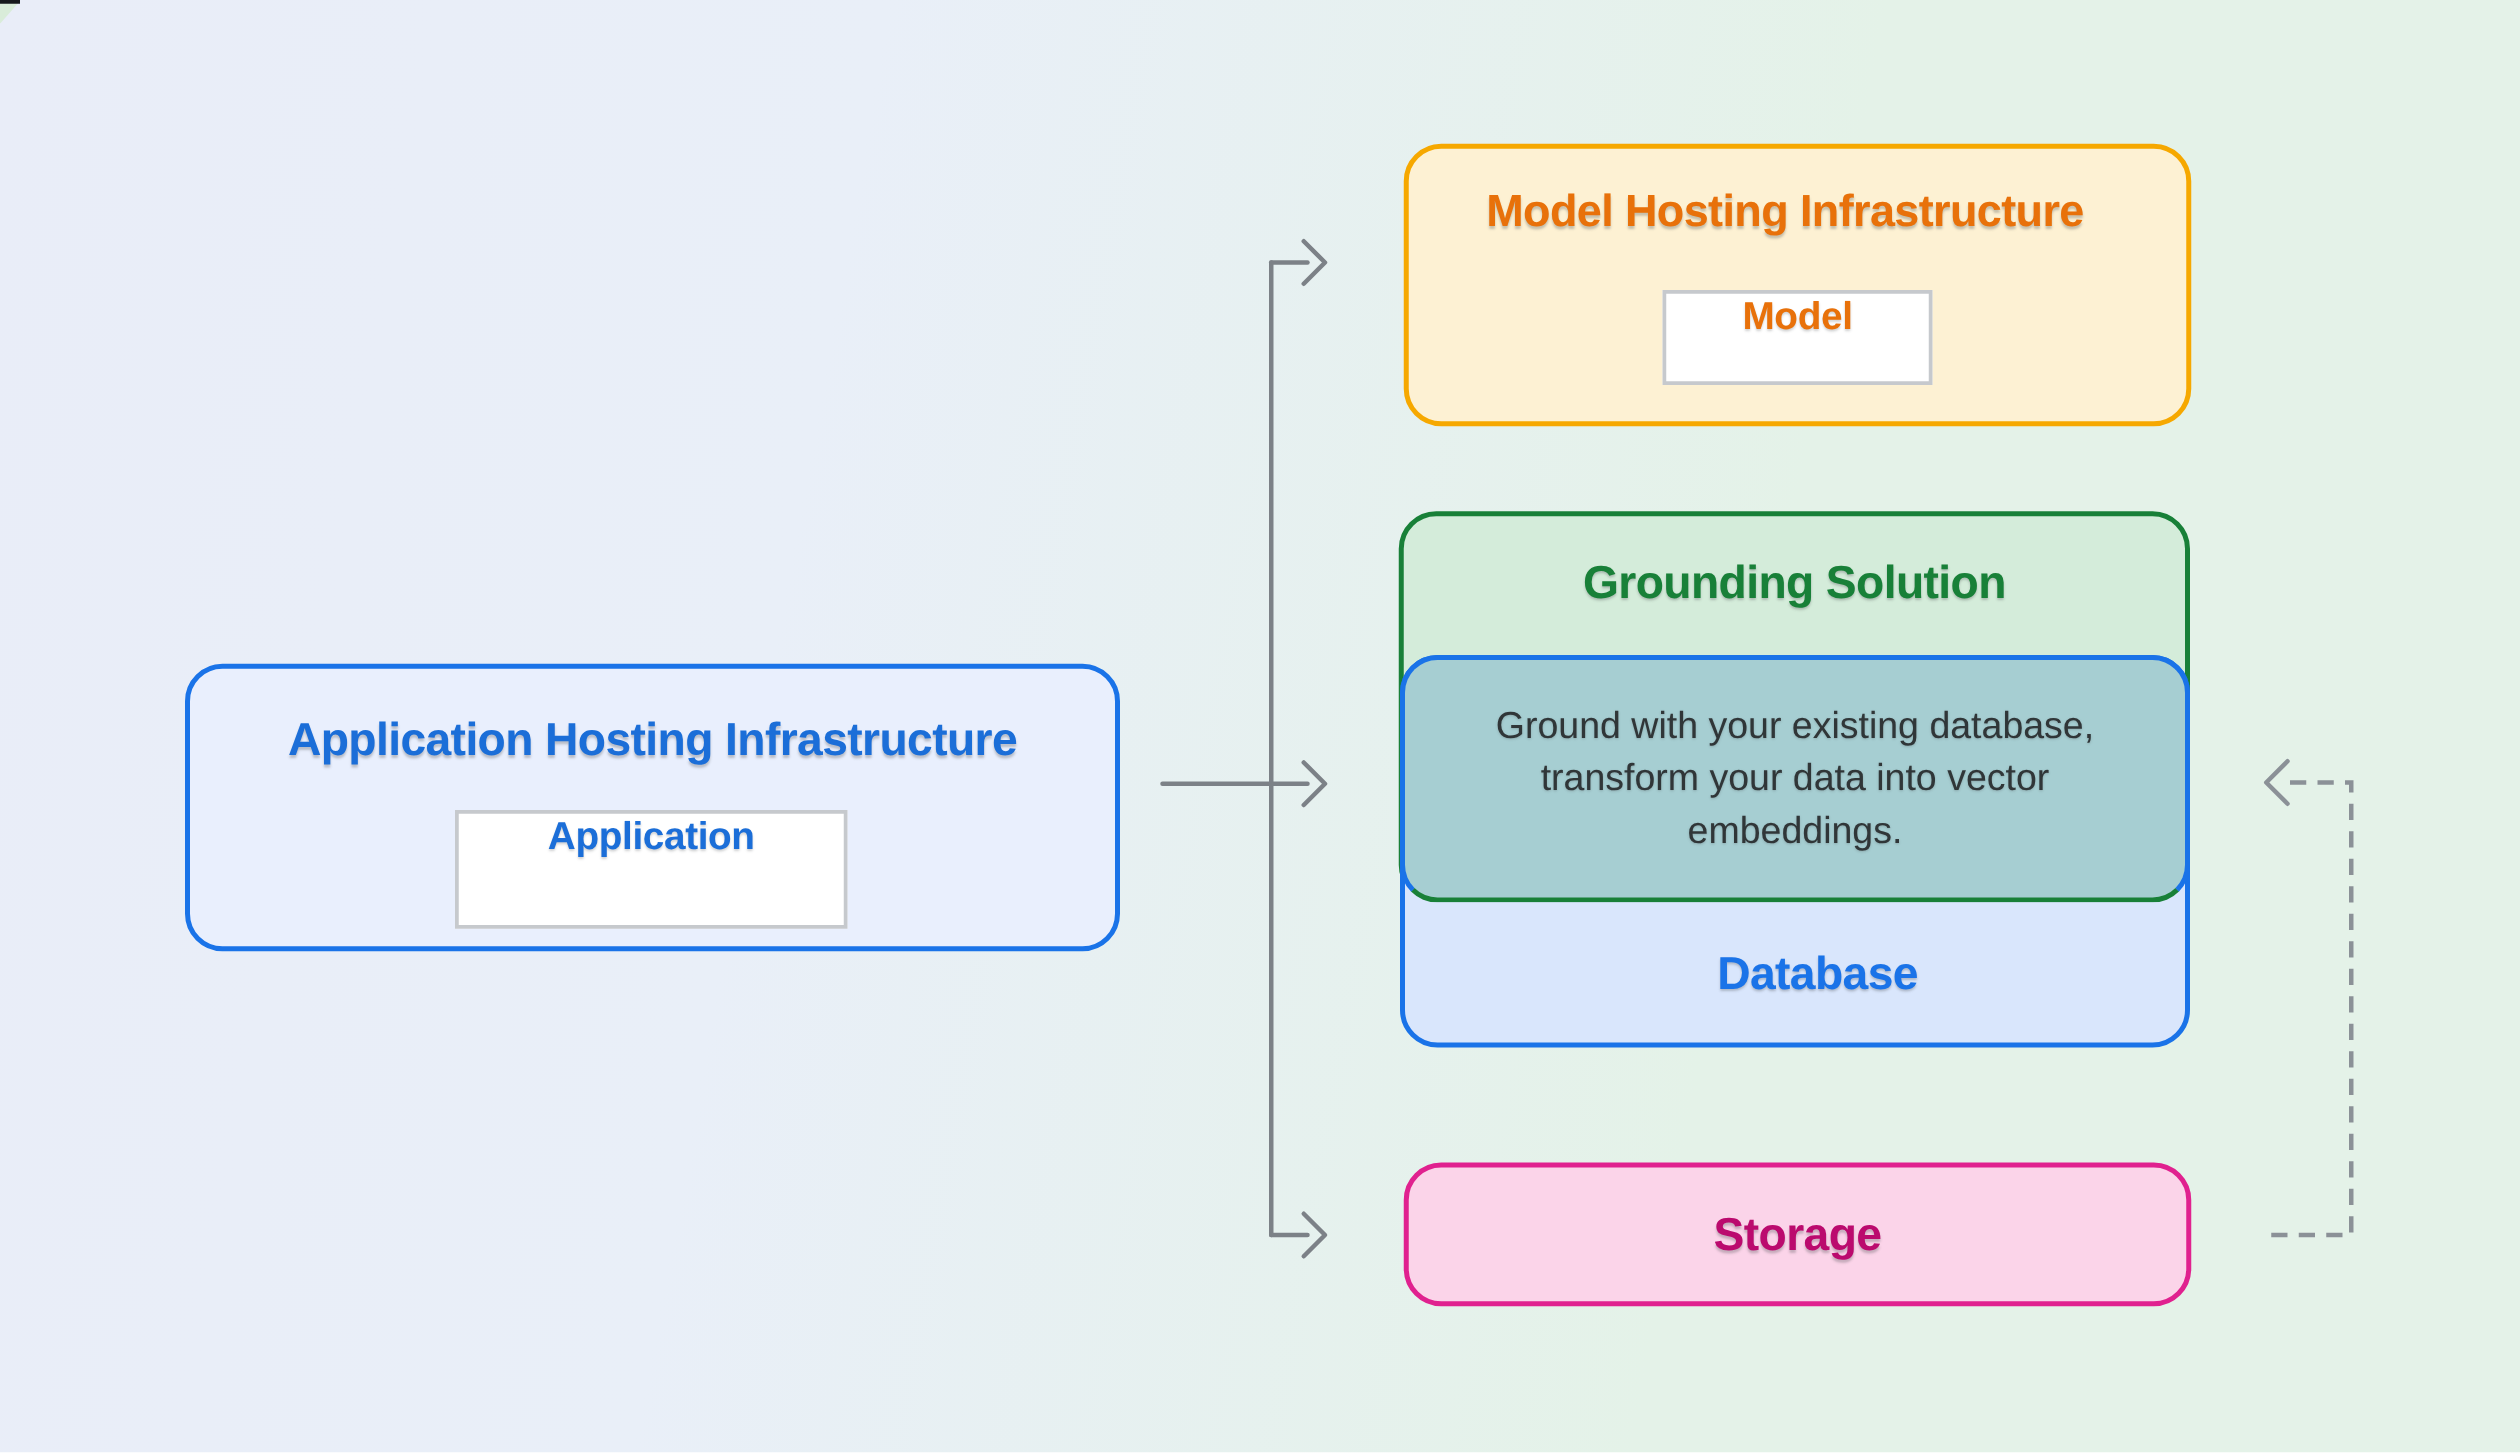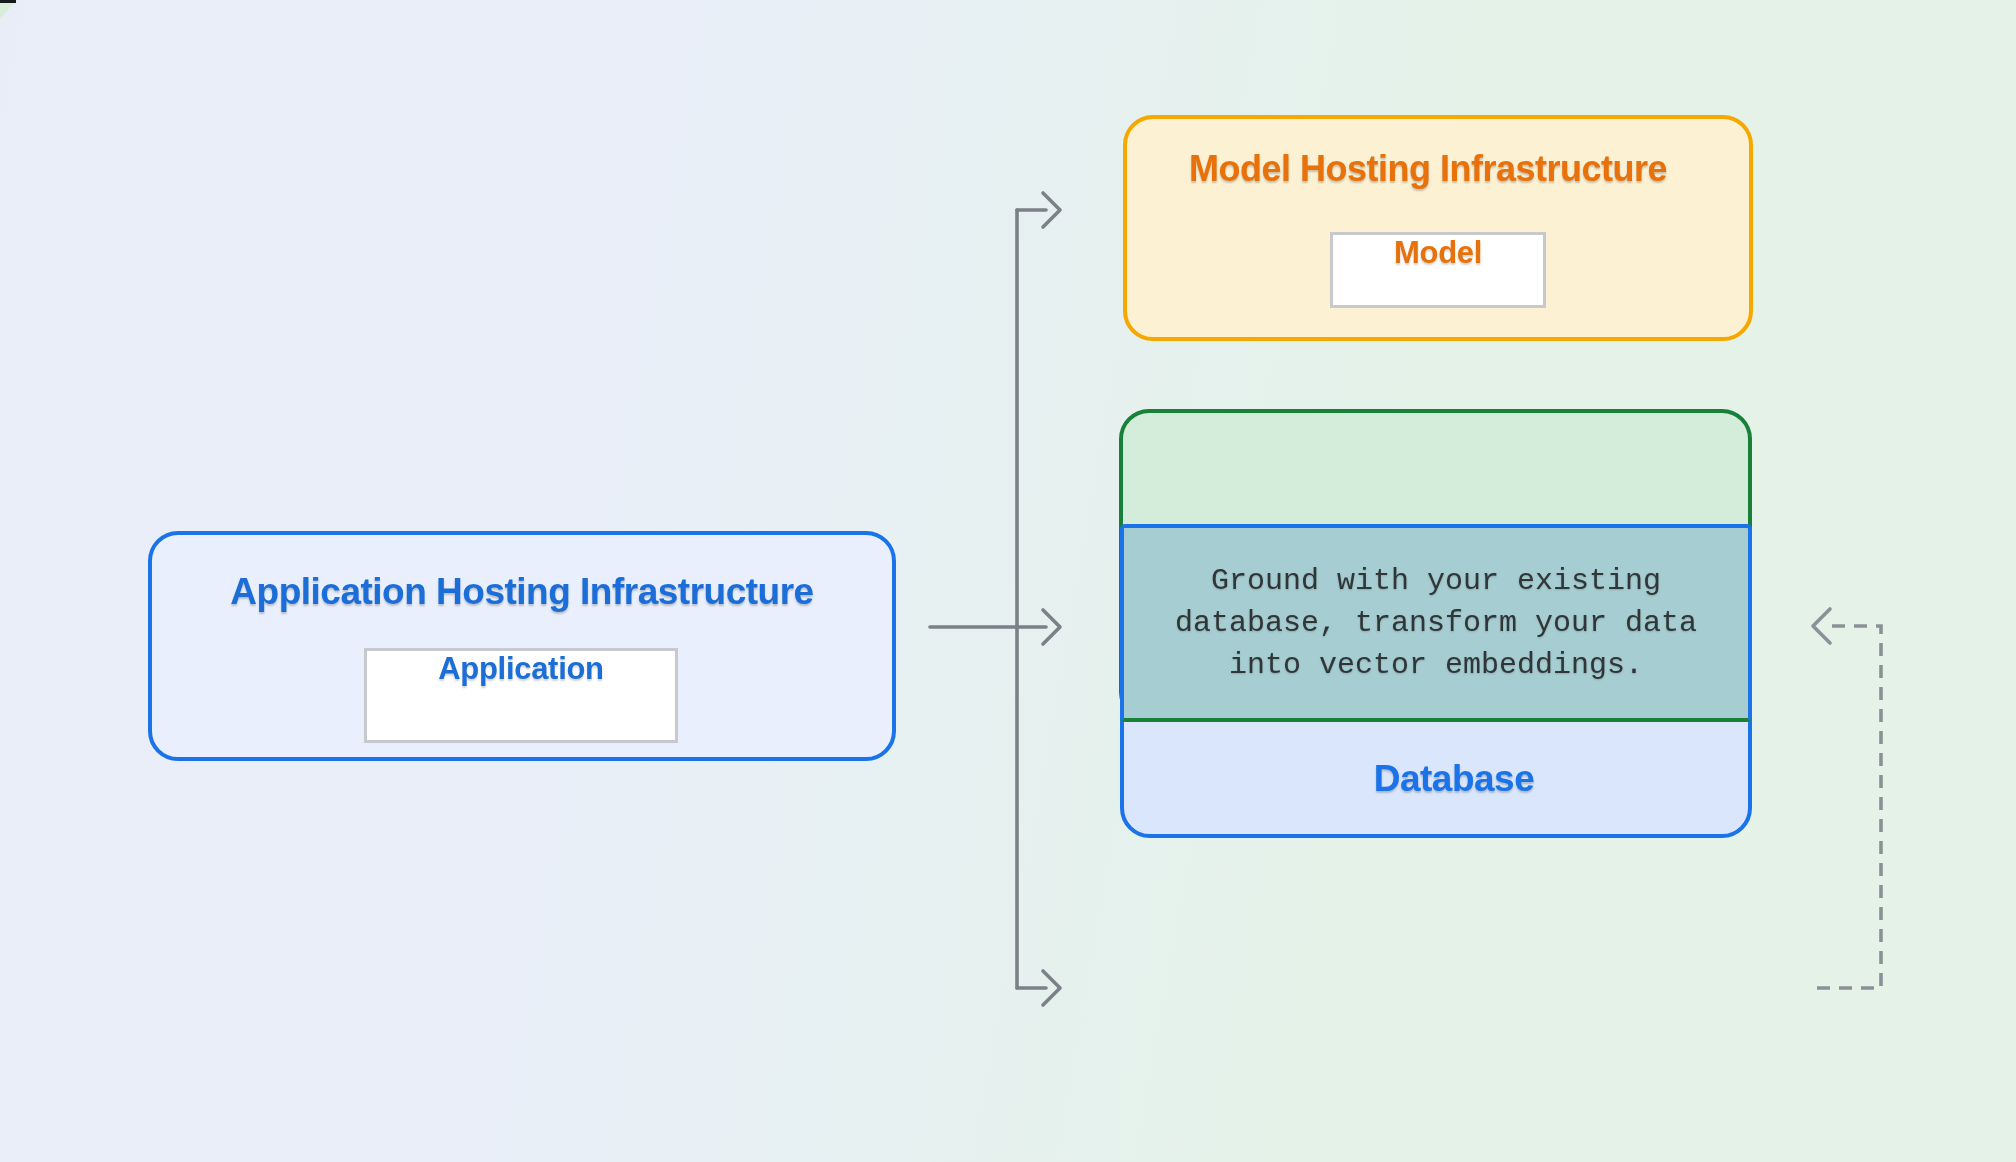--- a/index.html
+++ b/index.html
@@ -50,25 +50,25 @@
   .model-title{left:1123px;top:148px;width:610px;color:var(--model-title);font-size:36px;}
   .model-inner{left:1330px;top:232px;width:216px;height:76px;color:var(--model-inner-text);}
 
   
   .grounding-box{left:1119px;top:409px;width:633px;height:313px;
     border-color:var(--grounding-border);background:var(--grounding-fill);z-index:1;}
   .grounding-title{left:1119px;top:445px;width:633px;color:var(--grounding-title);}
   .database-box{left:1120px;top:524px;width:632px;height:314px;border-radius:30px;
     border:4px solid var(--database-border);background:var(--database-fill);z-index:2;}
   .database-title{left:1138px;top:758px;width:632px;color:var(--database-title);z-index:5;}
-  .overlap-box{left:1120px;top:524px;width:632px;height:198px;border-radius:5px;
+  .overlap-box{left:1120px;top:524px;width:632px;height:198px;border-radius:30px;
     border:4px solid var(--database-border);
     border-bottom-color:var(--grounding-border);
     background:var(--overlap-fill);z-index:3;
-    display:flex;align-items:center;justify-content:center;font-family:Liberation Mono, monospace;}
+    display:flex;align-items:center;justify-content:center;}
   .overlap-text{
     width:560px;text-align:center;
     font-size:30px;line-height:42px;font-weight:400;
     color:var(--overlap-text);
     text-shadow:0 1px 2px rgba(68,72,77,.28);
   }
 
   
   .storage-box{left:1123px;top:930px;width:630px;height:115px;
     border-color:var(--storage-border);background:var(--storage-fill);
@@ -108,20 +108,24 @@
     <span>Application</span>
   </div>
 
   <div class="abs bigbox model-box"></div>
   <div class="abs boxtitle model-title">Model Hosting Infrastructure</div>
   <div class="abs innerbox model-inner">
     <span>Model</span>
   </div>
 
   <div class="abs bigbox grounding-box"></div>
+  <div class="abs boxtitle grounding-title">Grounding Solution</div>
   <div class="abs database-box"></div>
   <div class="abs overlap-box">
     <div class="overlap-text">Ground with your existing database, transform your data into vector embeddings.</div>
   </div>
   <div class="abs boxtitle database-title">Database</div>
 
+  <div class="abs bigbox storage-box">
+    <span class="storage-title">Storage</span>
+  </div>
 
 </div>
 
 </body></html>

